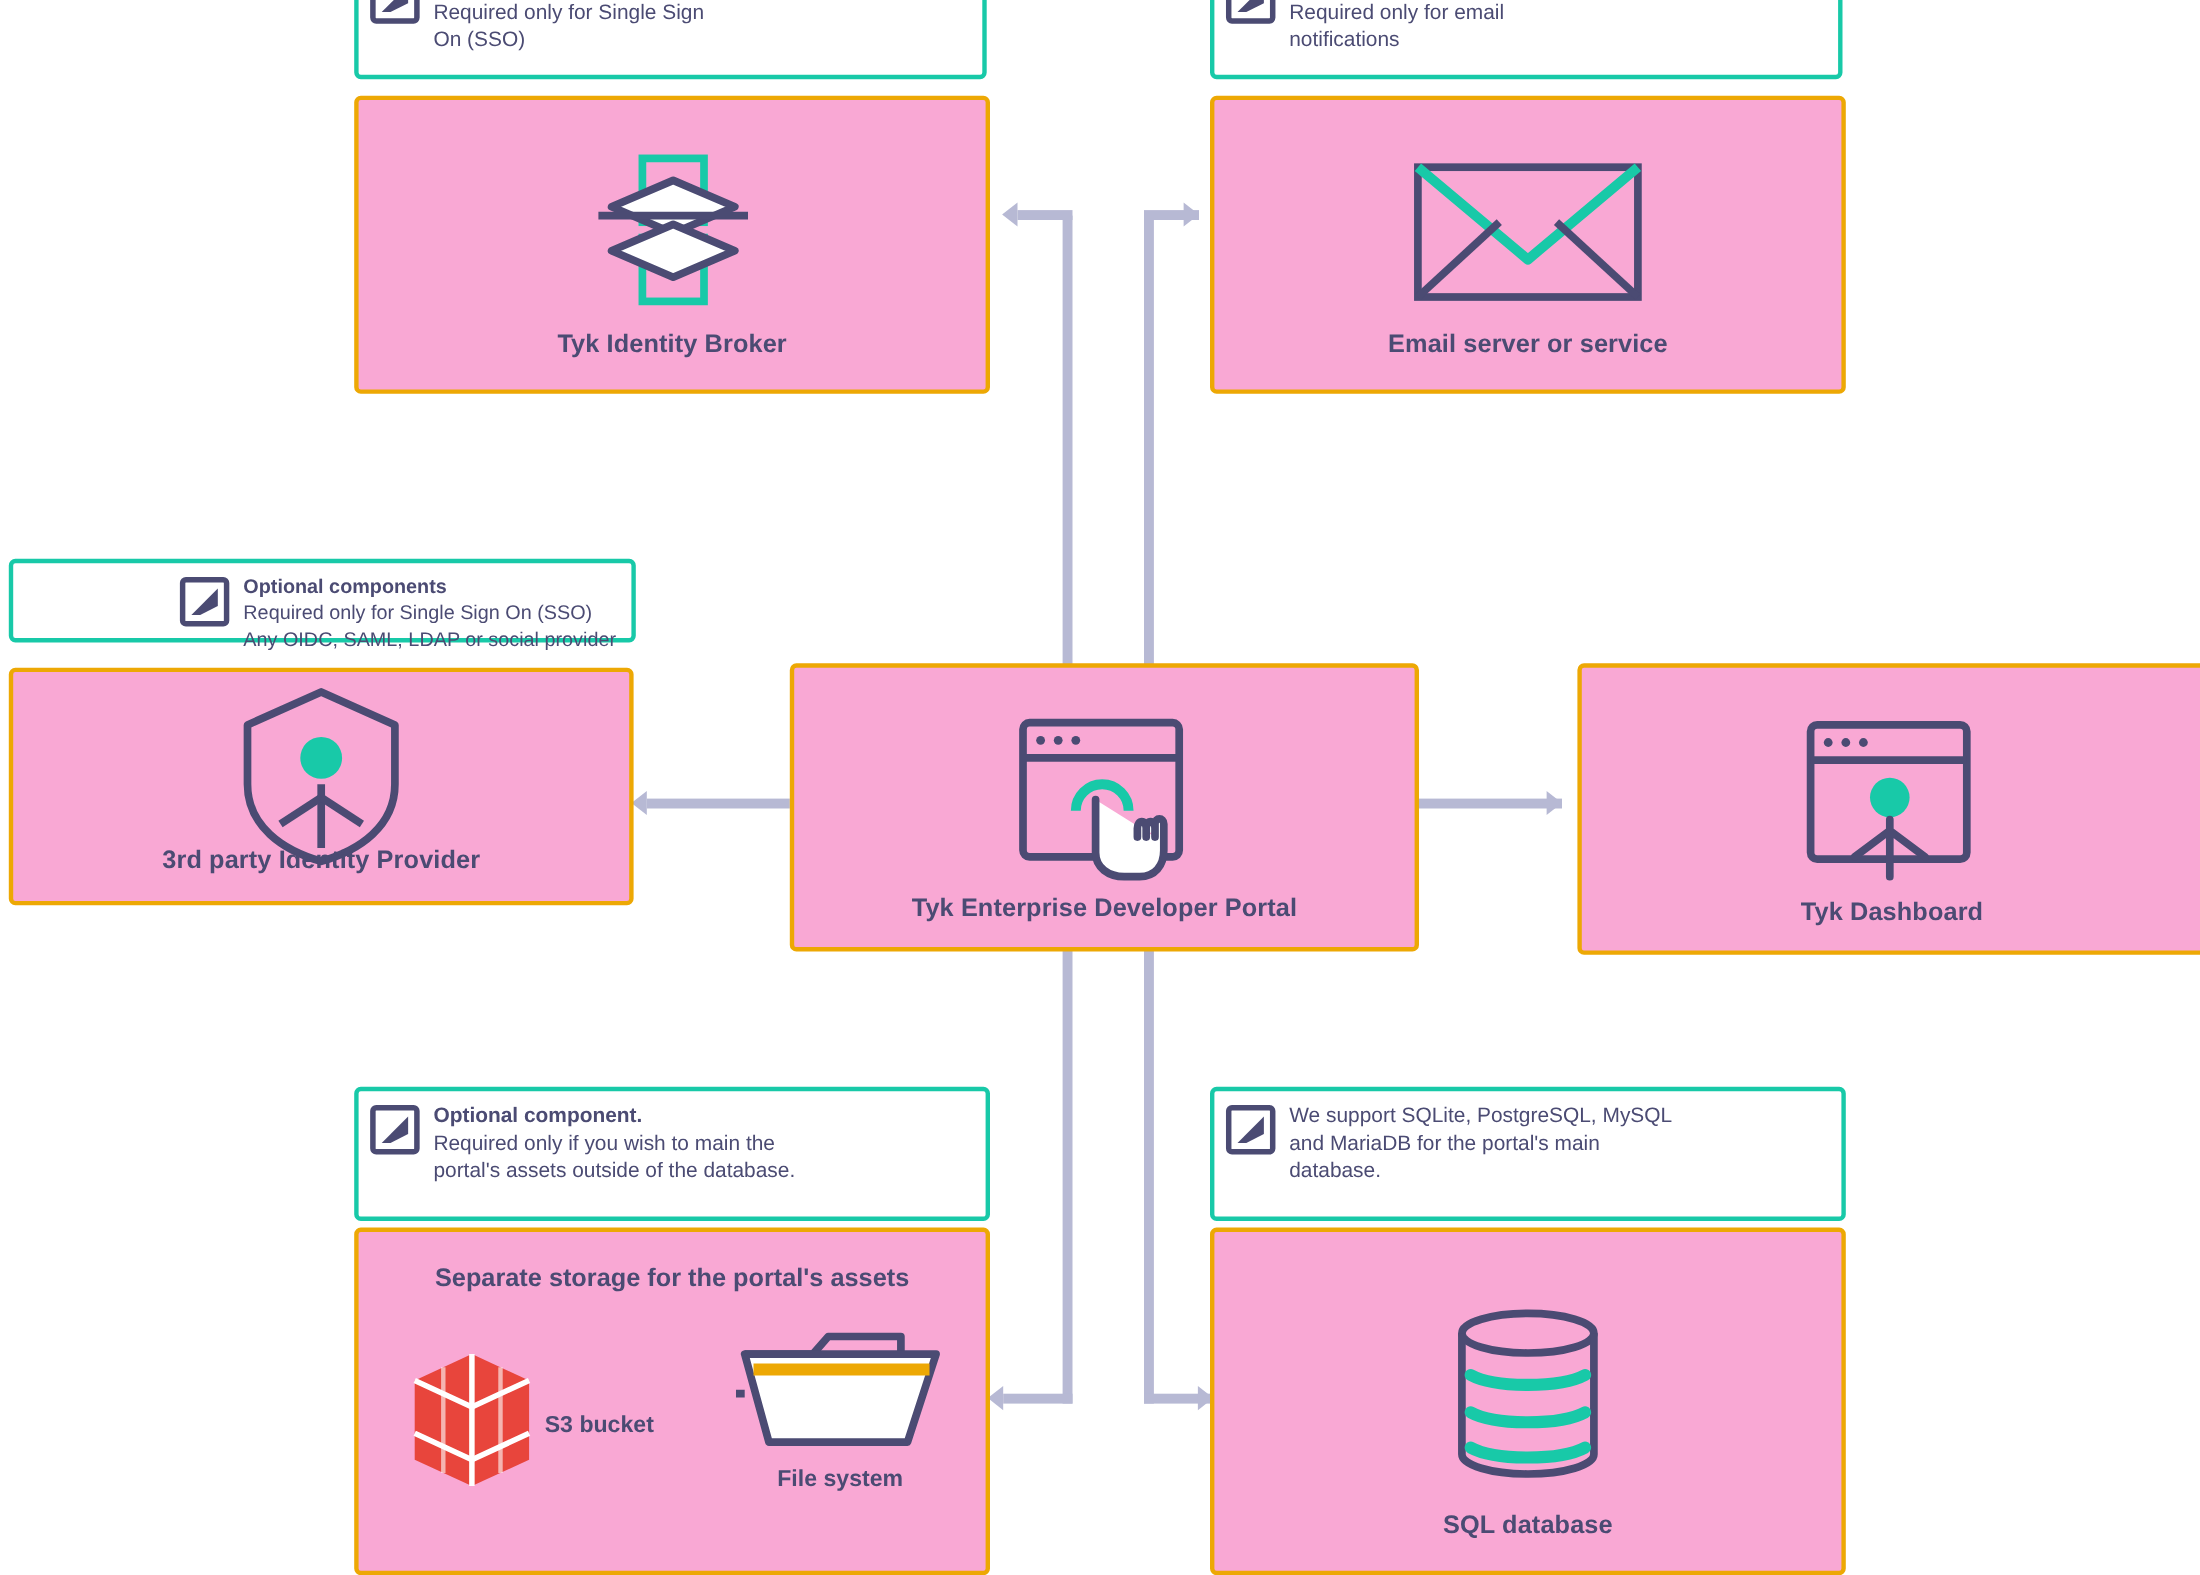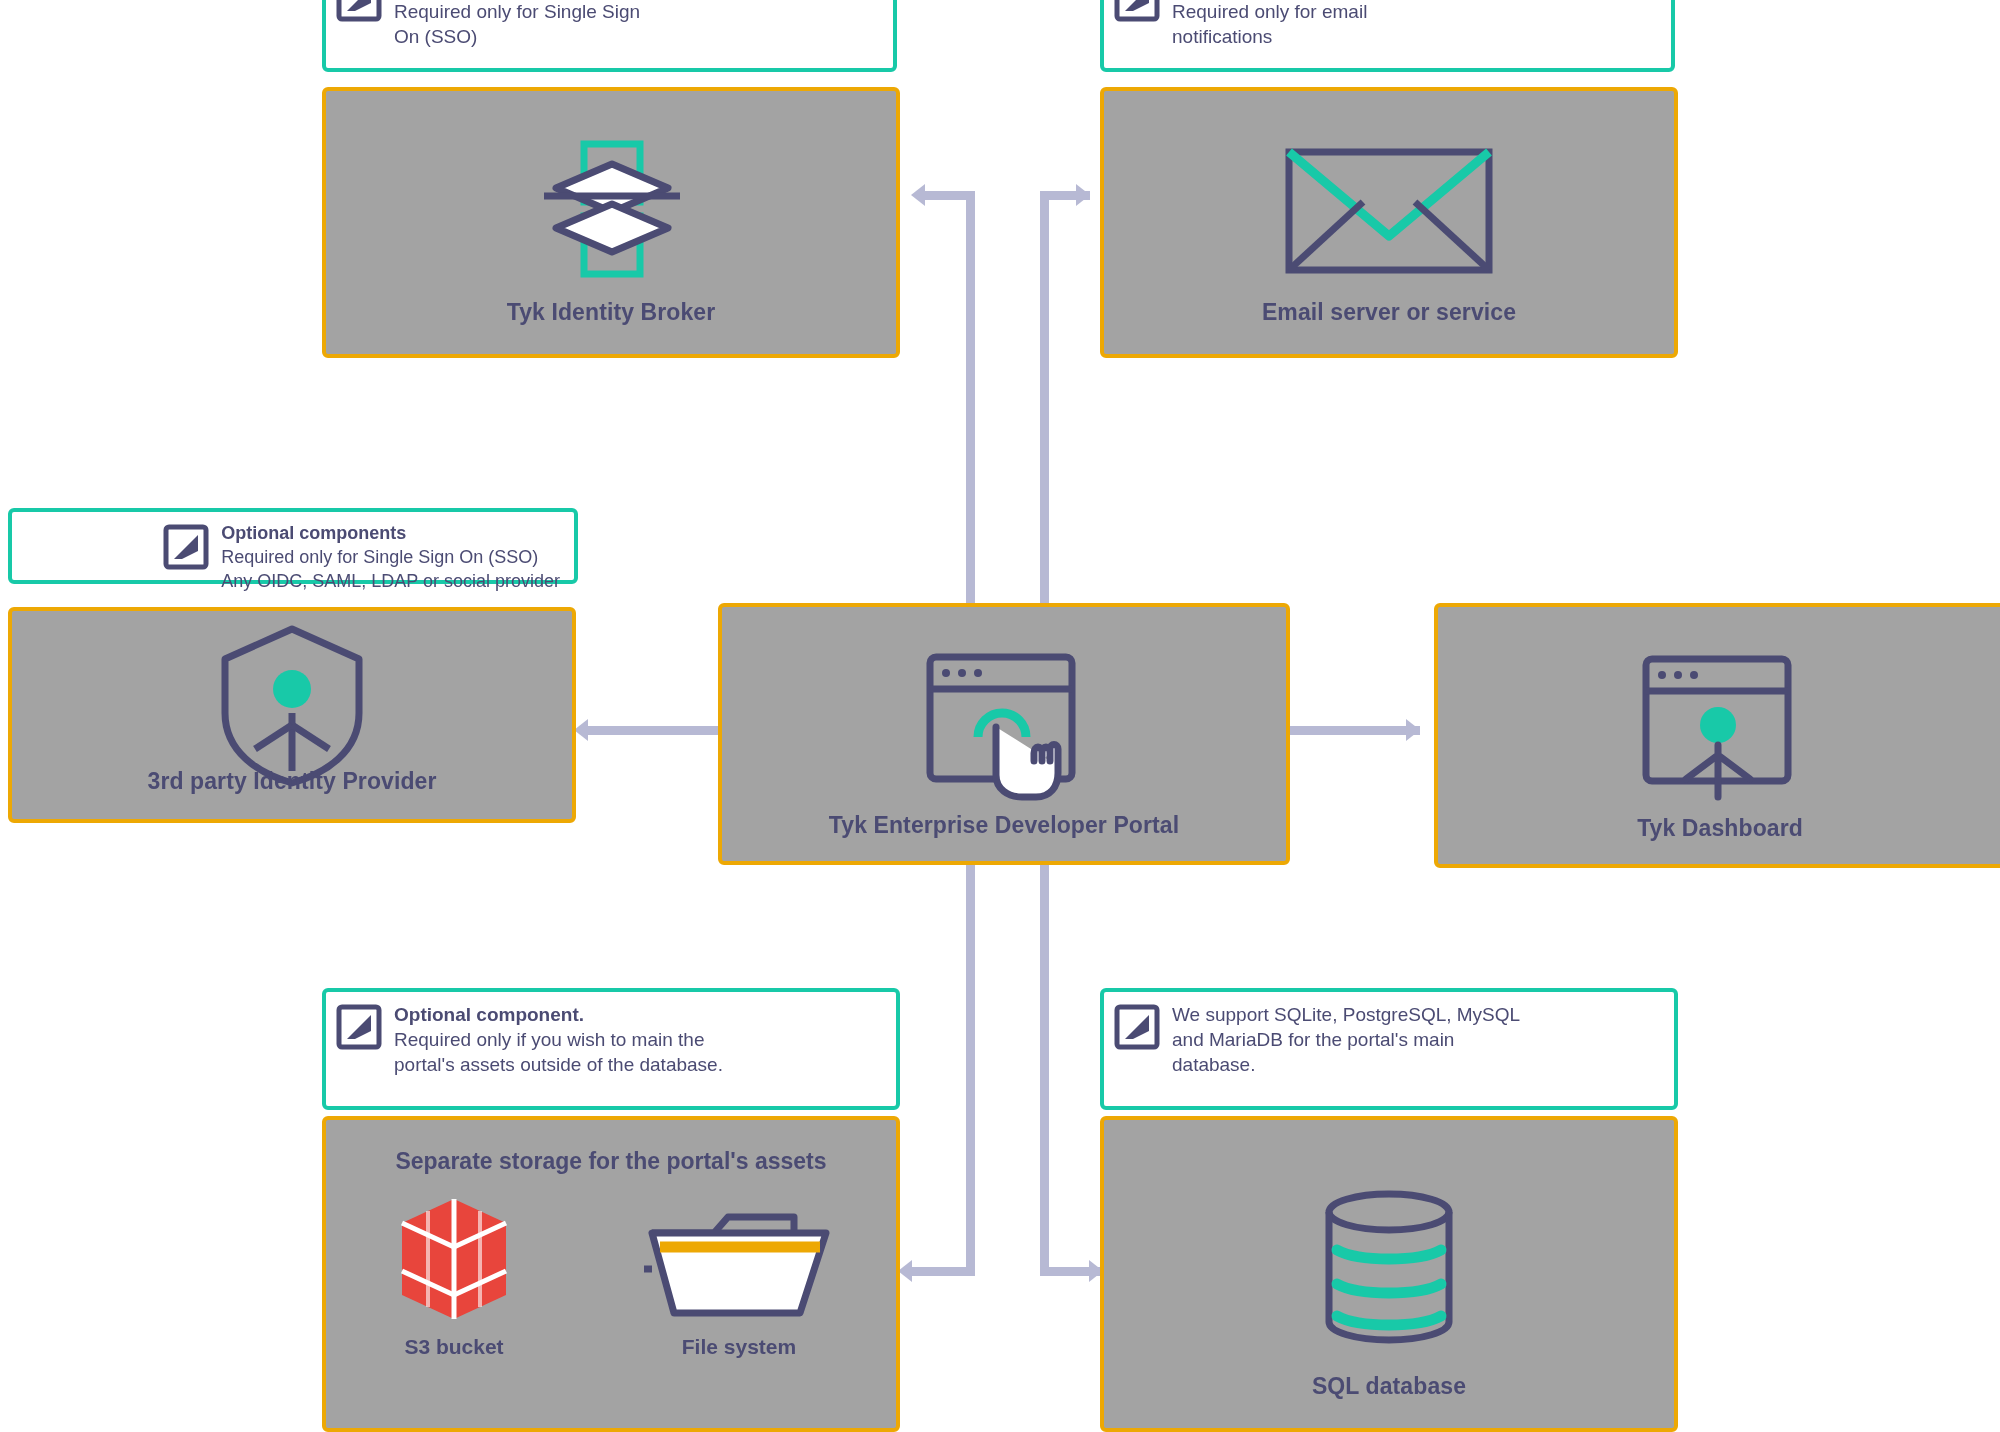--- a/index.html
+++ b/index.html
@@ -28,21 +28,21 @@
     font-size:19px;
     line-height:1.32;
     font-weight:400;
   }
   .note .note-text b{font-weight:700;}
 
   .card{
     position:absolute;
     border:4px solid #eda804;
     border-radius:6px;
-    background:#a3a3a3;
+    background:#f9a8d4;
     box-sizing:border-box;
     display:flex;
     flex-direction:column;
     align-items:center;
     justify-content:center;
   }
   .card-title{
     position:absolute;
     left:0;right:0;
     text-align:center;
@@ -236,21 +236,21 @@
       <b>Optional component.</b><br>
       <span>Required only if you wish to main the</span><br>
       <span>portal's assets outside of the database.</span>
     </span>
   </div>
 
   <div class="card" style="left:322px;top:1116px;width:578px;height:316px;justify-content:flex-start;">
     <div class="card-heading" style="margin-top:28px;">Separate storage for the portal's assets</div>
 
     <div style="display:flex;width:100%;justify-content:space-around;align-items:flex-end;margin-top:18px;">
-      <div style="display:flex;flex-direction:column;align-items:center;">
+      <div style="display:flex;flex-direction:row;align-items:center;">
         <span>
           <svg width="132" height="132" viewBox="0 0 132 132">
             <path d="M66 6 L118 30 L118 102 L66 126 L14 102 L14 30 Z" fill="#e8453c"></path>
             <path d="M66 6 L66 126" stroke="#ffffff" stroke-width="5"></path>
             <path d="M14 30 L66 54 L118 30" fill="none" stroke="#ffffff" stroke-width="5"></path>
             <path d="M14 78 L66 102 L118 78" fill="none" stroke="#ffffff" stroke-width="5"></path>
             <path d="M40 18 L40 114 M92 18 L92 114" stroke="#ffffff" stroke-width="4" opacity="0.6"></path>
           </svg>
         </span>
         <div class="sublabel" style="margin-top:10px;">S3 bucket</div>

